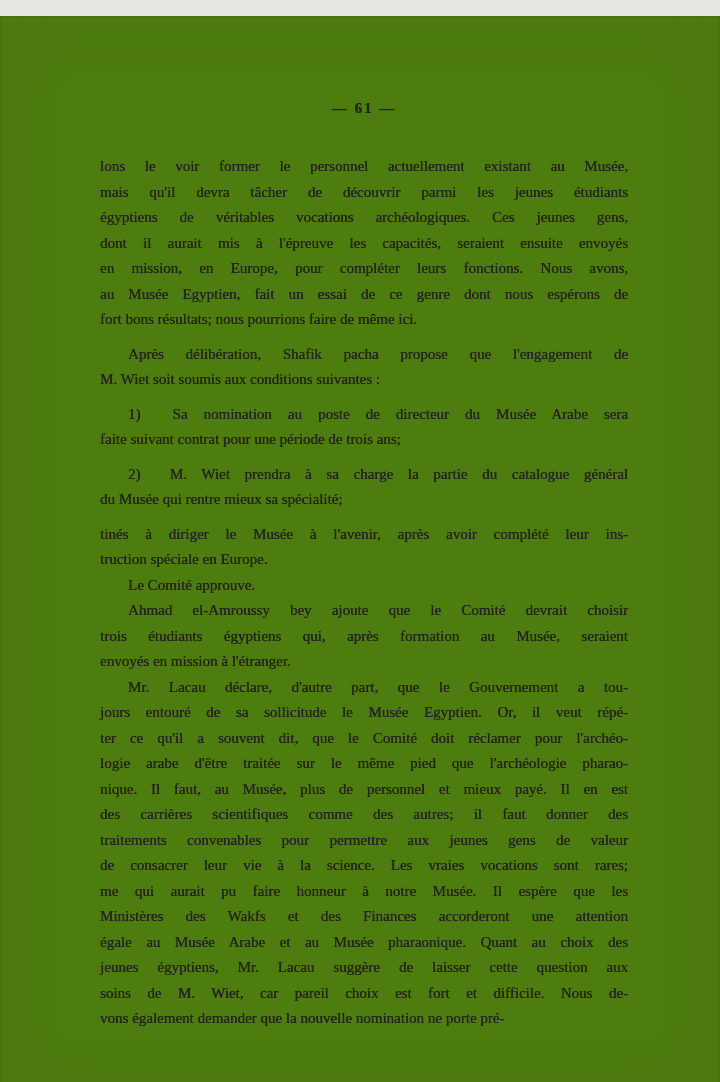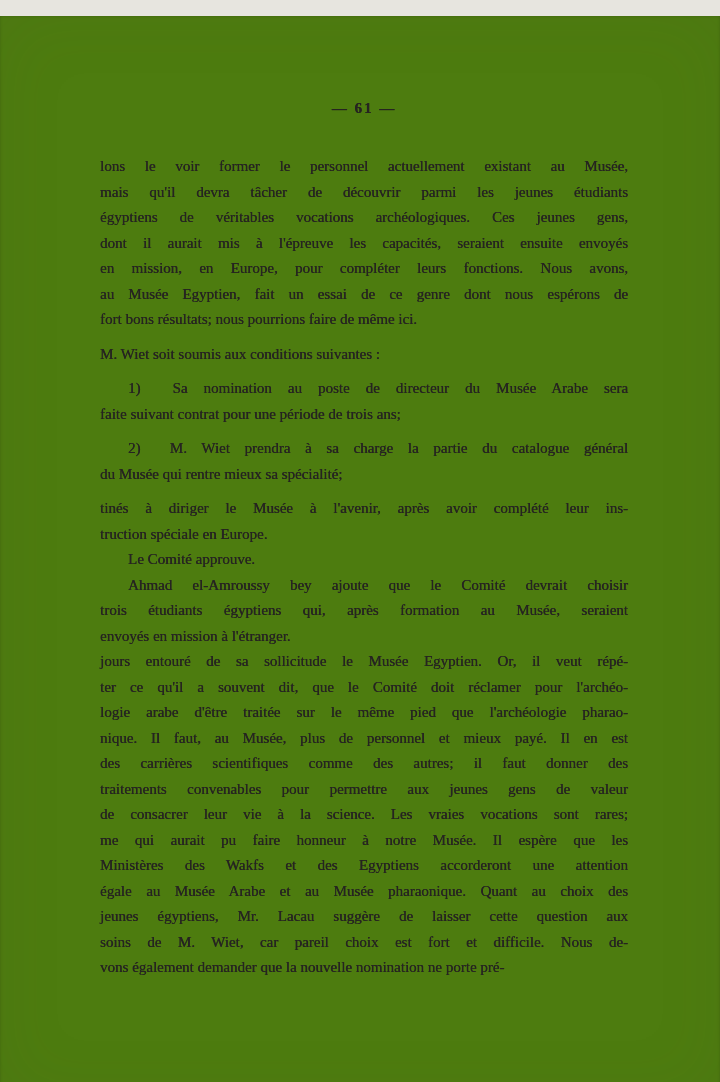--- a/index.html
+++ b/index.html
@@ -57,20 +57,21 @@
       <div class="block">
         <div class="line">lons le voir former le personnel actuellement existant au Musée,</div>
         <div class="line">mais qu'il devra tâcher de découvrir parmi les jeunes étudiants</div>
         <div class="line">égyptiens de véritables vocations archéologiques. Ces jeunes gens,</div>
         <div class="line">dont il aurait mis à l'épreuve les capacités, seraient ensuite envoyés</div>
         <div class="line">en mission, en Europe, pour compléter leurs fonctions. Nous avons,</div>
         <div class="line">au Musée Egyptien, fait un essai de ce genre dont nous espérons de</div>
         <div class="line last">fort bons résultats; nous pourrions faire de même ici.</div>
       </div>
       <div class="block spaced">
+        <div class="line indent">Après délibération, Shafik pacha propose que l'engagement de</div>
         <div class="line last">M. Wiet soit soumis aux conditions suivantes :</div>
       </div>
       <div class="block spaced">
         <div class="line indent">1)&nbsp;&nbsp;Sa nomination au poste de directeur du Musée Arabe sera</div>
         <div class="line last">faite suivant contrat pour une période de trois ans;</div>
       </div>
       <div class="block spaced">
         <div class="line indent">2)&nbsp;&nbsp;M. Wiet prendra à sa charge la partie du catalogue général</div>
         <div class="line last">du Musée qui rentre mieux sa spécialité;</div>
       </div>
@@ -80,28 +81,29 @@
       </div>
       <div class="block">
         <div class="line last indent">Le Comité approuve.</div>
       </div>
       <div class="block">
         <div class="line indent">Ahmad el-Amroussy bey ajoute que le Comité devrait choisir</div>
         <div class="line">trois étudiants égyptiens qui, après formation au Musée, seraient</div>
         <div class="line last">envoyés en mission à l'étranger.</div>
       </div>
       <div class="block">
+        <div class="line indent">Mr. Lacau déclare, d'autre part, que le Gouvernement a tou-</div>
         <div class="line">jours entouré de sa sollicitude le Musée Egyptien. Or, il veut répé-</div>
         <div class="line">ter ce qu'il a souvent dit, que le Comité doit réclamer pour l'archéo-</div>
         <div class="line">logie arabe d'être traitée sur le même pied que l'archéologie pharao-</div>
         <div class="line">nique. Il faut, au Musée, plus de personnel et mieux payé. Il en est</div>
         <div class="line">des carrières scientifiques comme des autres; il faut donner des</div>
         <div class="line">traitements convenables pour permettre aux jeunes gens de valeur</div>
         <div class="line">de consacrer leur vie à la science. Les vraies vocations sont rares;</div>
         <div class="line">me qui aurait pu faire honneur à notre Musée. Il espère que les</div>
-        <div class="line">Ministères des Wakfs et des Egyptiens accorderont une attention</div>
+        <div class="line">Ministères des Wakfs et des Finances accorderont une attention</div>
         <div class="line">égale au Musée Arabe et au Musée pharaonique. Quant au choix des</div>
         <div class="line">jeunes égyptiens, Mr. Lacau suggère de laisser cette question aux</div>
         <div class="line">soins de M. Wiet, car pareil choix est fort et difficile. Nous de-</div>
         <div class="line last">vons également demander que la nouvelle nomination ne porte pré-</div>
       </div>
     </div>
 </div>
 
 </body></html>

